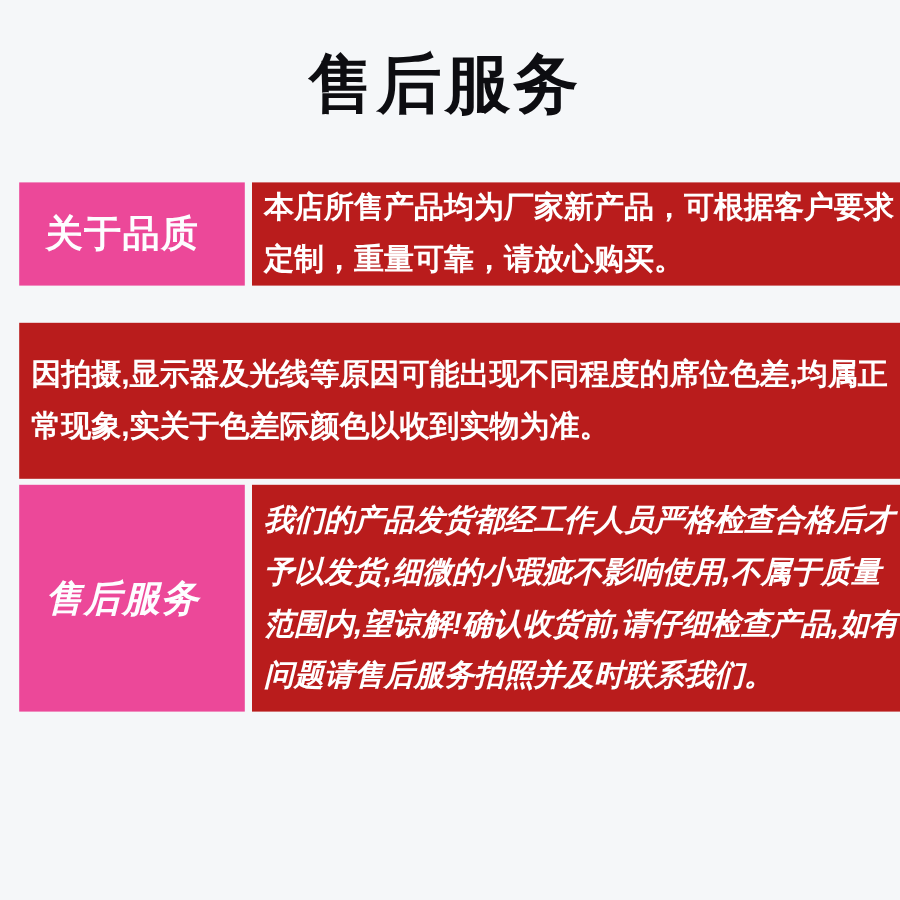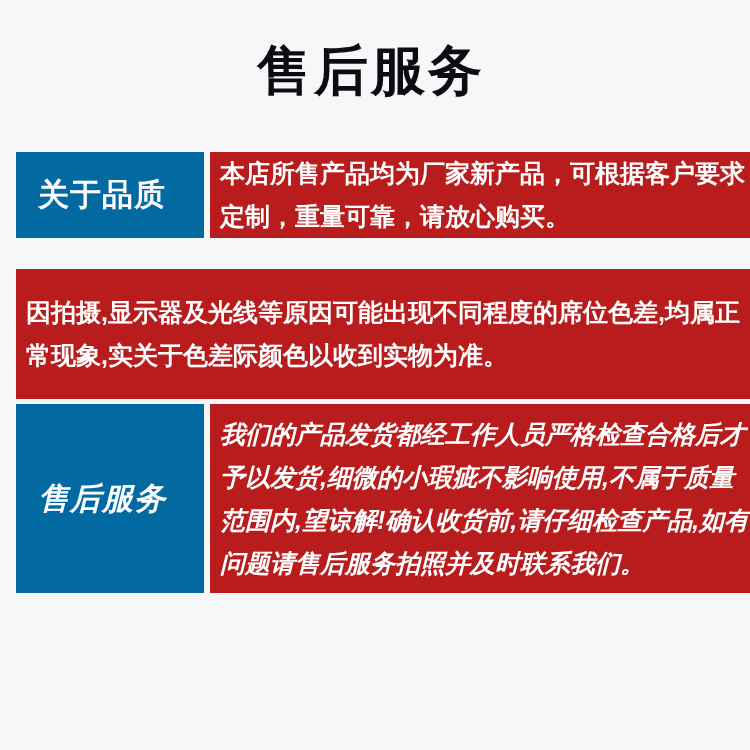--- a/index.html
+++ b/index.html
@@ -53,21 +53,21 @@
   .table-row {
     display: flex;
     flex-direction: row;
     column-gap: 6px;
     width: 750px;
   }
 
   .row-label-cell {
     width: 188px;
     min-width: 188px;
-    background: #0369a1;
+    background: #ec4899;
     display: flex;
     align-items: center;
     padding-left: 22px;
   }
 
   .row-label-text {
     font-size: 31px;
     line-height: 34px;
     font-weight: bold;
     color: #fdfdff;

